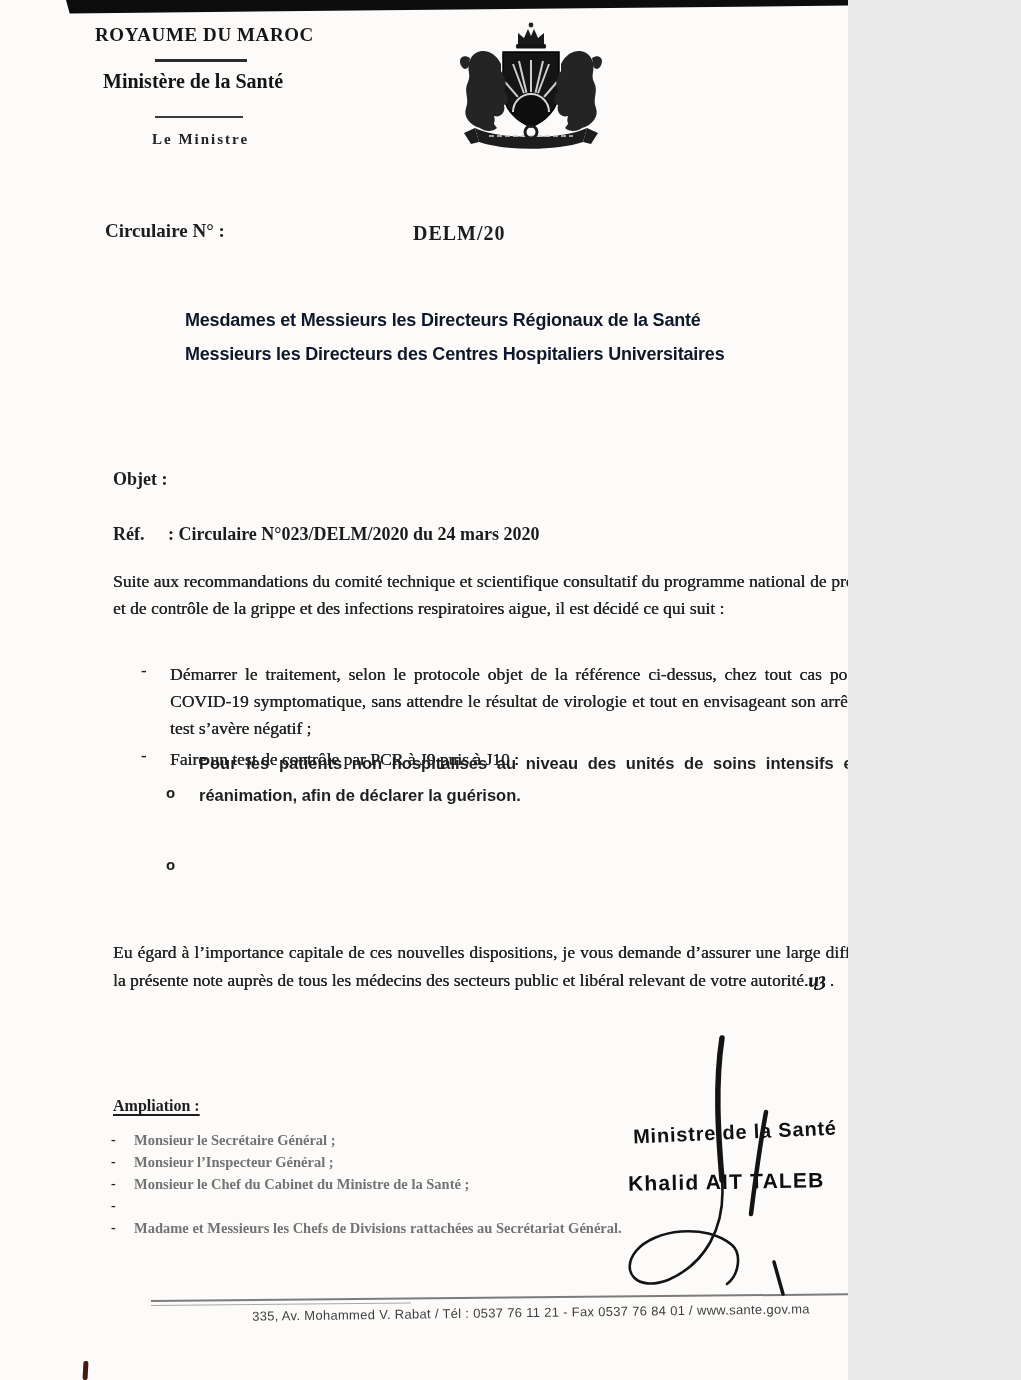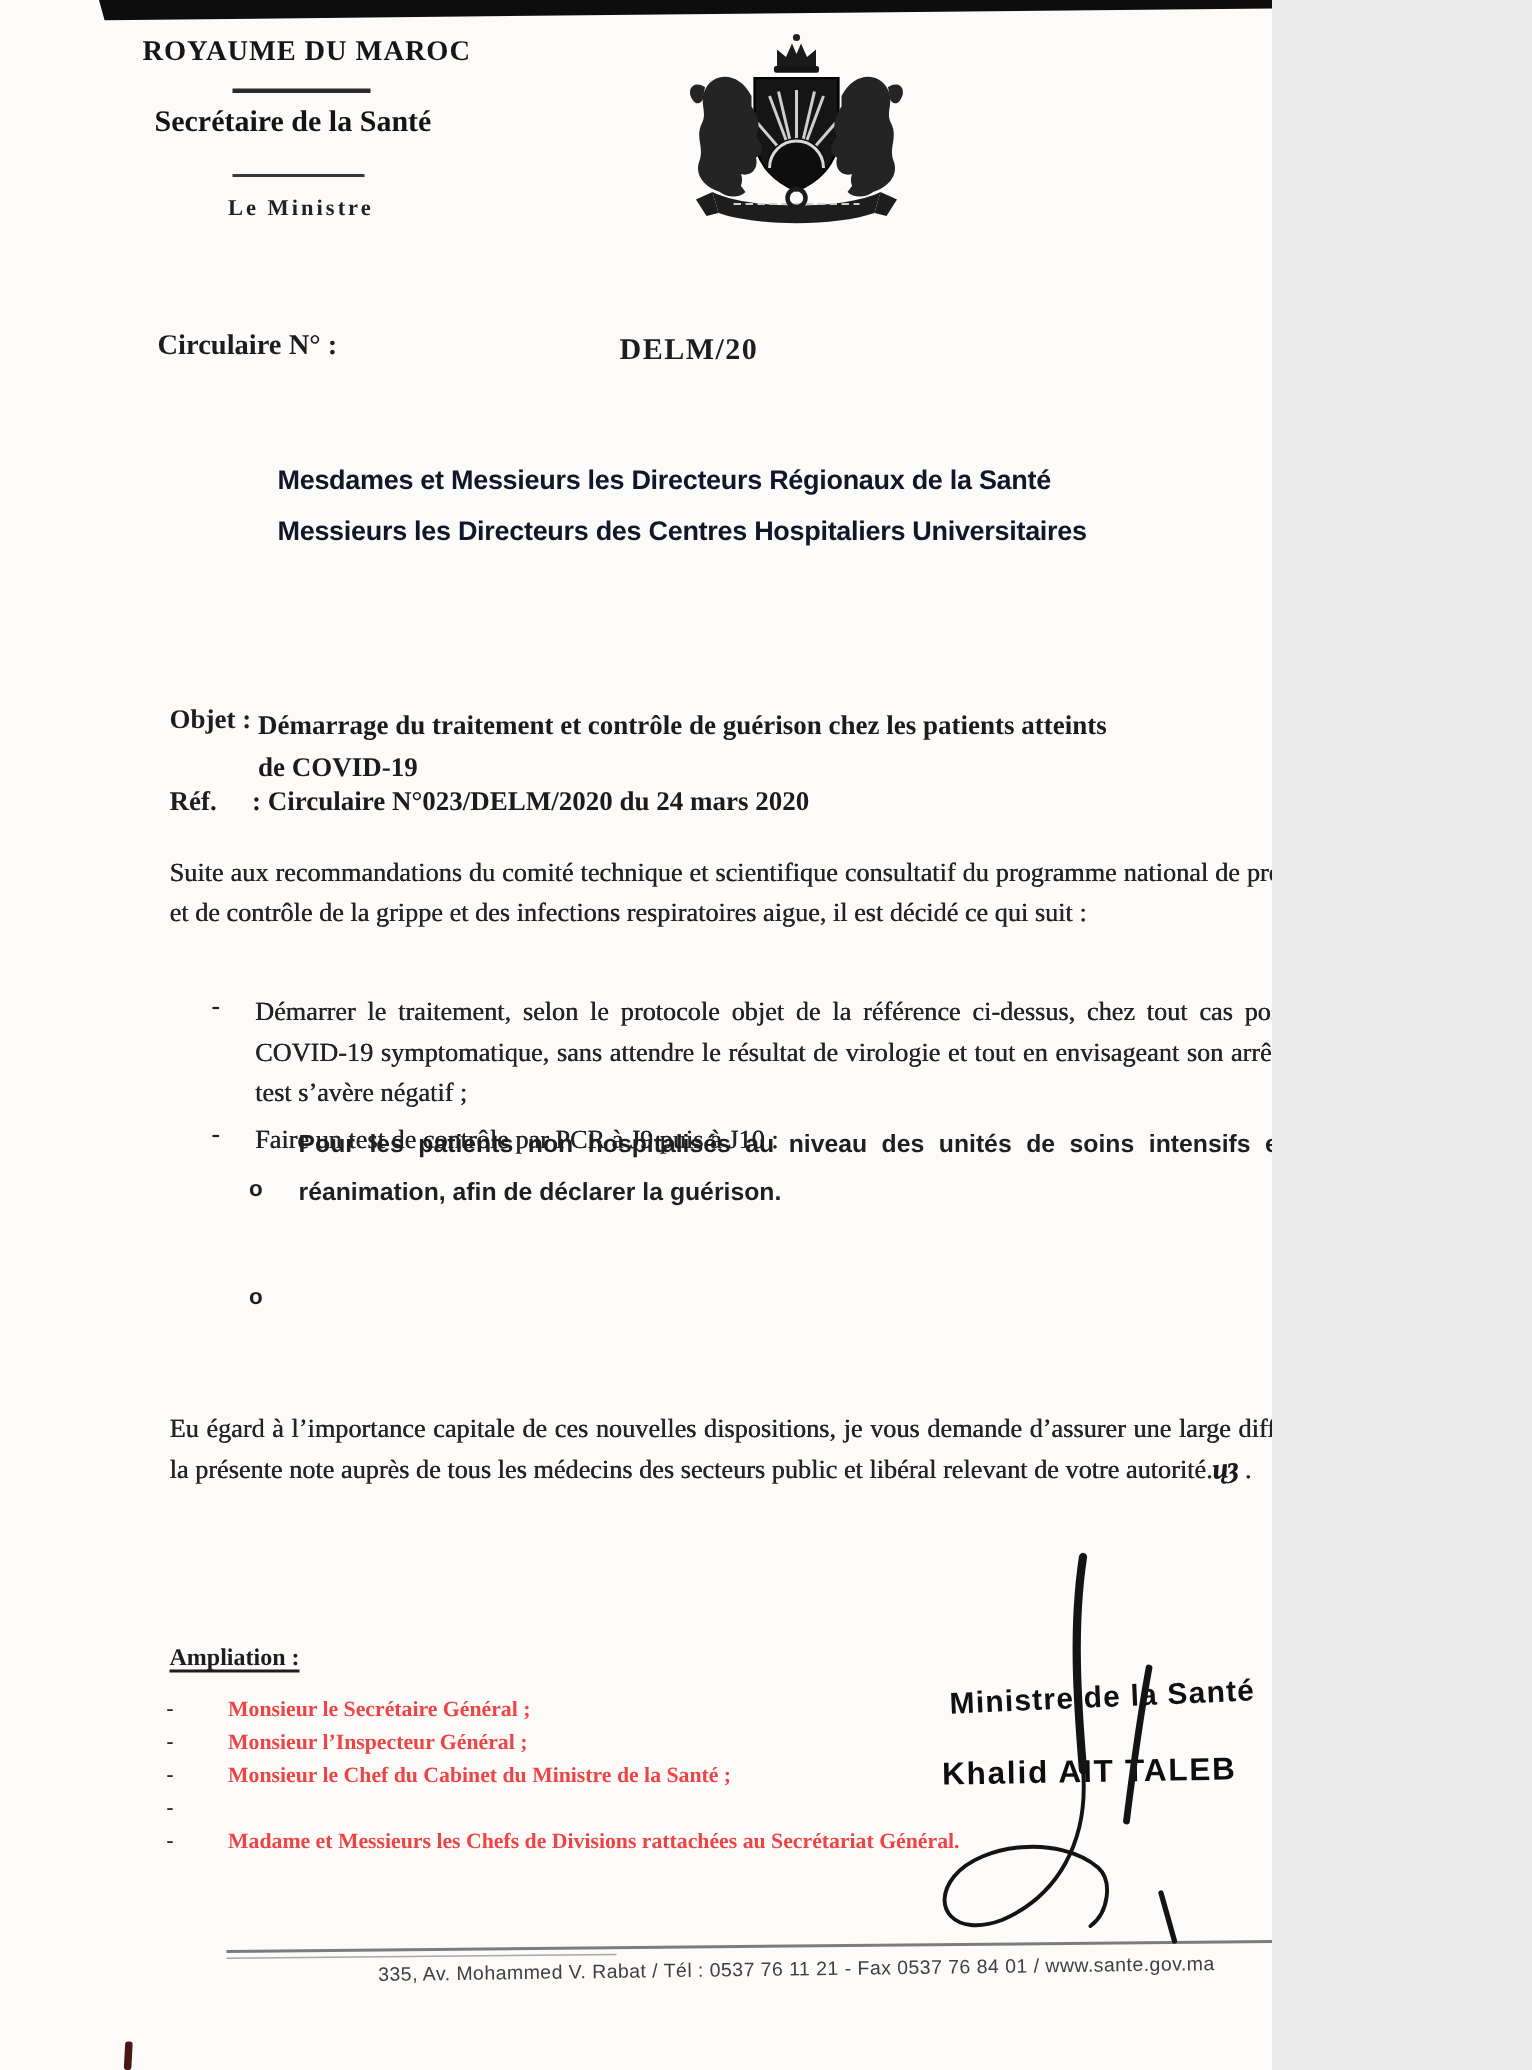--- a/index.html
+++ b/index.html
@@ -75,21 +75,21 @@
   .sub2-m { left:166px; top:856px; }
   .s-text { position:absolute; left:199px; width:688px; font-family:"Liberation Sans", sans-serif; font-size:16.5px; font-weight:bold; line-height:32px; text-align:justify; color:#1f1f1f; }
   .sub1-t { top:747px; }
   .sub2-t { top:853px; }
   .closing { position:absolute; left:113px; top:939px; width:797px; font-size:17.5px; line-height:27px; text-align:justify; }
   .paraph { display:inline-block; font-style:italic; font-weight:bold; font-size:19px; transform:rotate(-6deg); letter-spacing:-1px; color:#1a1a1a; }
 
   
   .amp-title { position:absolute; left:113px; top:1097px; font-size:16px; font-weight:bold; text-decoration:underline; text-decoration-thickness:2px; text-underline-offset:3px; }
   .amp-m { position:absolute; left:111px; font-size:14px; font-weight:bold; }
-  .amp-t { position:absolute; left:152px; font-size:14.5px; font-weight:bold; color:#ef4444; white-space:nowrap; }
+  .amp-t { position:absolute; left:134px; font-size:14.5px; font-weight:bold; color:#737373; white-space:nowrap; }
   .amp1 { top:1132px; } .amp2 { top:1154px; } .amp3 { top:1176px; } .amp4 { top:1198px; } .amp5 { top:1220px; }
 
   
   .sig-title { position:absolute; left:633px; top:1121px; font-family:"Liberation Sans", sans-serif; font-size:20px; font-weight:bold; letter-spacing:0.8px; transform:rotate(-2.5deg); color:#111; }
   .sig-name { position:absolute; left:628px; top:1170px; font-family:"Liberation Sans", sans-serif; font-size:21px; font-weight:bold; letter-spacing:1.2px; transform:rotate(-1deg); color:#0e0e0e; }
   .sig-strokes { position:absolute; left:608px; top:1032px; width:200px; height:270px; z-index:4; }
 
   
   .footer-sep { position:absolute; left:151px; top:1300px; width:757px; height:2px; background:#7c7c7c; transform:rotate(-0.55deg); transform-origin:left center; }
   .footer-sep2 { position:absolute; left:151px; top:1305px; width:260px; height:1px; background:#a8a8a8; transform:rotate(-0.55deg); transform-origin:left center; }
@@ -98,21 +98,21 @@
 </head>
 <body>
 
 <div class="page">
 
   <div class="top-edge"></div>
   <div class="side-strip"></div>
 
   <div class="hl-country">ROYAUME DU MAROC</div>
   <div class="rule1"></div>
-  <div class="hl-ministry">Secrétaire de la Santé</div>
+  <div class="hl-ministry">Ministère de la Santé</div>
   <div class="rule2"></div>
   <div class="hl-minister">Le Ministre</div>
 
   <svg class="emblem" viewBox="0 0 152 134" xmlns="http://www.w3.org/2000/svg">
     <g fill="#1b1b1b" stroke="none">
 
       <circle cx="76" cy="5" r="2.4" fill="#222"></circle>
       <path d="M63,24 L63,13 L69,18 L73,9 L76,16 L79,9 L83,18 L89,13 L89,24 Z" fill="#1a1a1a"></path>
       <rect x="61" y="24" width="30" height="4.5" rx="1.5" fill="#141414"></rect>
 
@@ -157,24 +157,20 @@
 
   <div class="circ-label">Circulaire N° :</div>
   <div class="circ-number">DELM/20</div>
 
   <div class="recipients">
     <div>Mesdames et Messieurs les Directeurs Régionaux de la Santé</div>
     <div>Messieurs les Directeurs des Centres Hospitaliers Universitaires</div>
   </div>
 
   <div class="subj-label">Objet :</div>
-  <div class="subj-text">
-    <div>Démarrage du traitement et contrôle de guérison chez les patients atteints</div>
-    <div>de COVID-19</div>
-  </div>
   <div class="ref-label">Réf.</div>
   <div class="ref-text">: Circulaire N°023/DELM/2020 du 24 mars 2020</div>
 
   <div class="intro scan-text">Suite aux recommandations du comité technique et scientifique consultatif du programme national de prévention et de contrôle de la grippe et des infections respiratoires aigue, il est décidé ce qui suit :</div>
 
   <div class="b-marker bullet1-m">-</div>
   <div class="b-text bullet1-t scan-text">Démarrer le traitement, selon le protocole objet de la référence ci-dessus, chez tout cas possible COVID-19 symptomatique, sans attendre le résultat de virologie et tout en envisageant son arrêt si le test s’avère négatif ;</div>
 
   <div class="b-marker bullet2-m">-</div>
   <div class="b-text bullet2-t scan-text">Faire un test de contrôle par PCR à J9 puis à J10 :</div>

